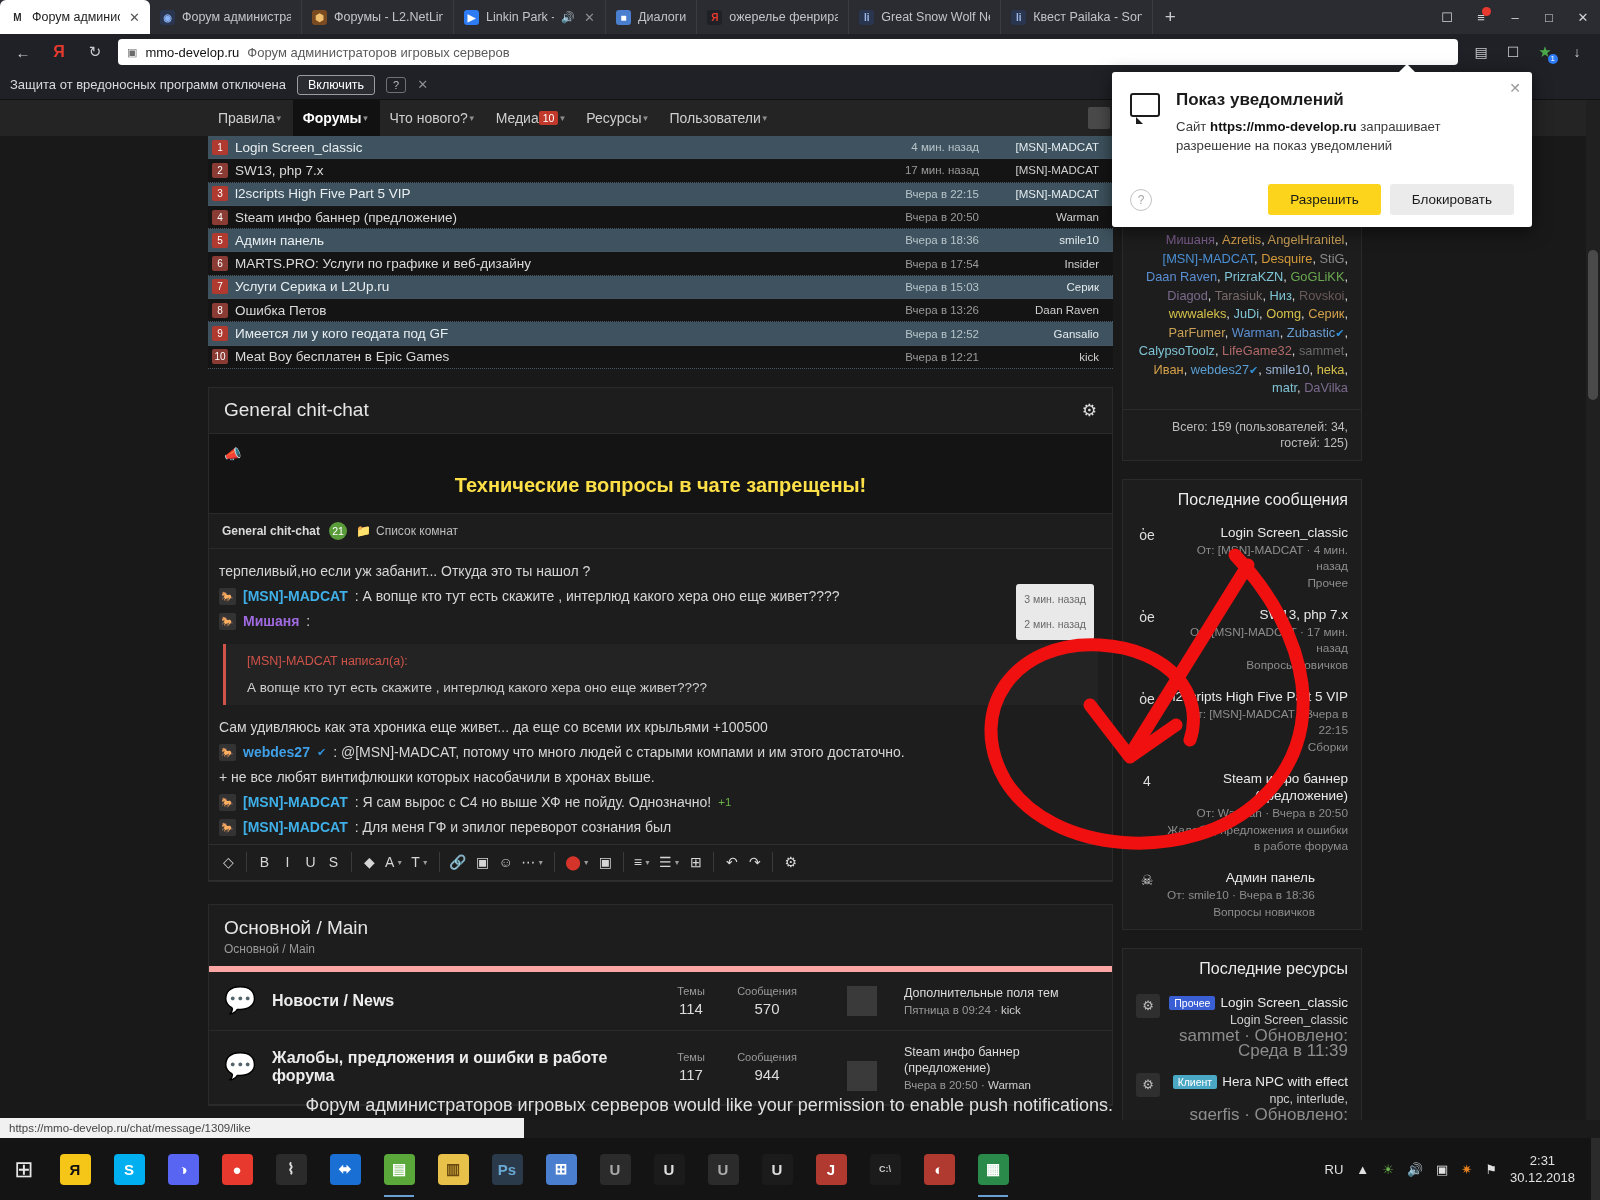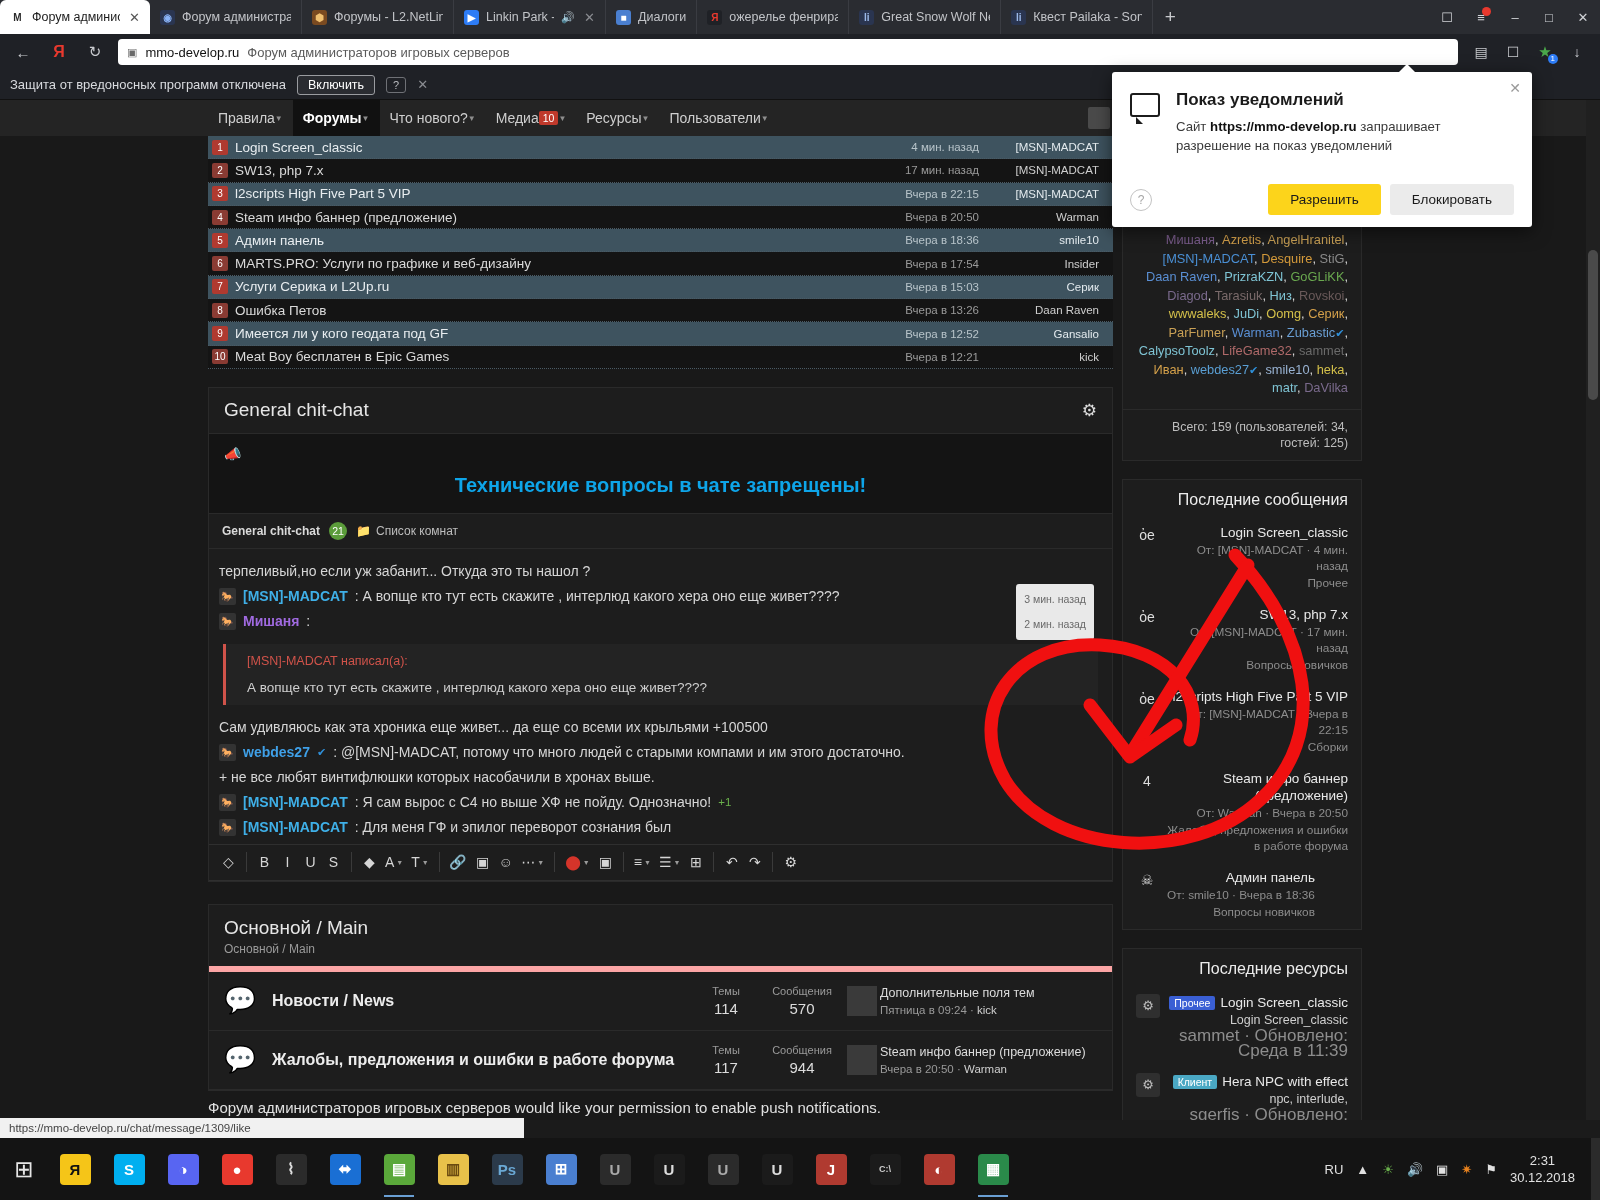--- a/index.html
+++ b/index.html
@@ -89,21 +89,21 @@
   .trow.even .tauthor { color:#cfcfcf; }
 
   
   .chatblock { margin-top:18px; background:#1d1d1d; border:1px solid #2a2a2a; }
   .chathead { height:46px; display:flex; align-items:center; justify-content:space-between;
               padding:0 15px; border-bottom:1px solid #2a2a2a; background:#1d1d1d; }
   .chathead h2 { font-size:19px; font-weight:normal; color:#e6e6e6; }
   .gear2 { color:#dcdcdc; font-size:17px; }
   .chatnotice { padding:12px 15px 16px; background:#141414; }
   .megaphone { font-size:14px; color:#e5e5e5; }
-  .noticetext { text-align:center; color:#0ea5e9; font-size:20px; font-weight:bold; margin-top:12px; }
+  .noticetext { text-align:center; color:#fde047; font-size:20px; font-weight:bold; margin-top:12px; }
   .roombar { display:flex; align-items:center; gap:9px; padding:8px 13px; font-size:12px;
              background:#1d1d1d; border-top:1px solid #2a2a2a; border-bottom:1px solid #2a2a2a; }
   .roomname { color:#dadada; font-weight:bold; }
   .roomcount { background:#5b9c3a; color:#fff; border-radius:50%; width:18px; height:18px;
                display:flex; align-items:center; justify-content:center; font-size:10.5px; }
   .roomlist { color:#bdbdbd; display:flex; align-items:center; gap:5px; }
 
   .msgs { padding:10px 10px 4px 10px; position:relative; background:#1d1d1d; }
   .msgline { font-size:14px; line-height:25px; color:#d6d6d6; display:flex; align-items:flex-start; gap:7px; flex-wrap:wrap; }
   .avatar-sm { width:17px; height:17px; flex:0 0 17px; margin-top:4px; background:#333; border-radius:2px;
@@ -136,21 +136,21 @@
   .section { margin-top:22px; background:#1d1d1d; border:1px solid #2a2a2a; }
   .sechead { padding:12px 15px 10px; border-bottom:6px solid #fca5a5; }
   .sechead h3 { font-size:19px; font-weight:normal; color:#e6e6e6; }
   .sechead .sub { font-size:12px; color:#9a9a9a; margin-top:3px; }
   .frow { display:flex; align-items:center; padding:13px 15px; border-bottom:1px solid #2a2a2a; gap:14px; }
   .fico { width:34px; height:30px; flex:0 0 34px; color:#e8a07a; font-size:26px; line-height:28px; }
   .fname { flex:1; font-size:16px; font-weight:bold; color:#ededed; }
   .fstat { width:62px; text-align:center; }
   .fstat .lbl { font-size:11px; color:#9a9a9a; }
   .fstat .val { font-size:15px; color:#dcdcdc; margin-top:3px; }
-  .flast { width:250px; display:flex; gap:3px; align-items:flex-end; }
+  .flast { width:250px; display:flex; gap:27px; align-items:flex-end;margin-left:35px; }
   .flast .av { width:30px; height:30px; flex:0 0 30px; background:#3a3a3a; }
   .flast .lt { font-size:12.5px; color:#dcdcdc; line-height:16px; }
   .flast .lm { font-size:11.5px; color:#9a9a9a; margin-top:3px; }
   .flast .lm b { color:#cfcfcf; font-weight:normal; }
 
   
   .widget { background:#1d1d1d; border:1px solid #2a2a2a; margin-bottom:18px; }
   .widget h4 { font-size:16px; font-weight:normal; color:#ececec; padding:11px 13px 9px; }
   .onlinelist { padding:0 13px 11px; font-size:12.8px; line-height:18.5px; }
   .onlinelist a { text-decoration:none; }
@@ -187,22 +187,22 @@
   .permq { width:22px; height:22px; border:1px solid #c3c3c3; border-radius:50%;
            display:flex; align-items:center; justify-content:center; color:#a6a6a6; font-size:12px; }
   .permbtns { margin-left:auto; display:flex; gap:9px; }
   .btn-allow { background:#fcd41b; color:#1a1a1a; font-size:13.5px; padding:8px 22px; border-radius:3px; }
   .btn-block { background:#ebebeb; color:#1a1a1a; font-size:13.5px; padding:8px 22px; border-radius:3px; }
 
   
   .annot { position:absolute; left:980px; top:545px; width:360px; height:330px; pointer-events:none; }
 
   
-  .pushnotice { position:absolute; left:208px; bottom:4px; width:905px; text-align:left;
-                font-size:15px; color:#e0e0e0; }
+  .pushnotice { position:absolute; left:208px; bottom:4px; width:905px; text-align:right;
+                font-size:18px; color:#e0e0e0; }
 
   
   .statusbar { position:absolute; left:0; top:1118px; width:524px; height:20px;
                background:#f1f1f1; color:#444; font-size:11.5px;
                display:flex; align-items:center; padding-left:9px; }
 
   
   .taskbar { position:absolute; left:0; top:1138px; width:1600px; height:62px; background:#141414;
              display:flex; align-items:center; }
   .tstart { width:48px; height:62px; display:flex; align-items:center; justify-content:center;

